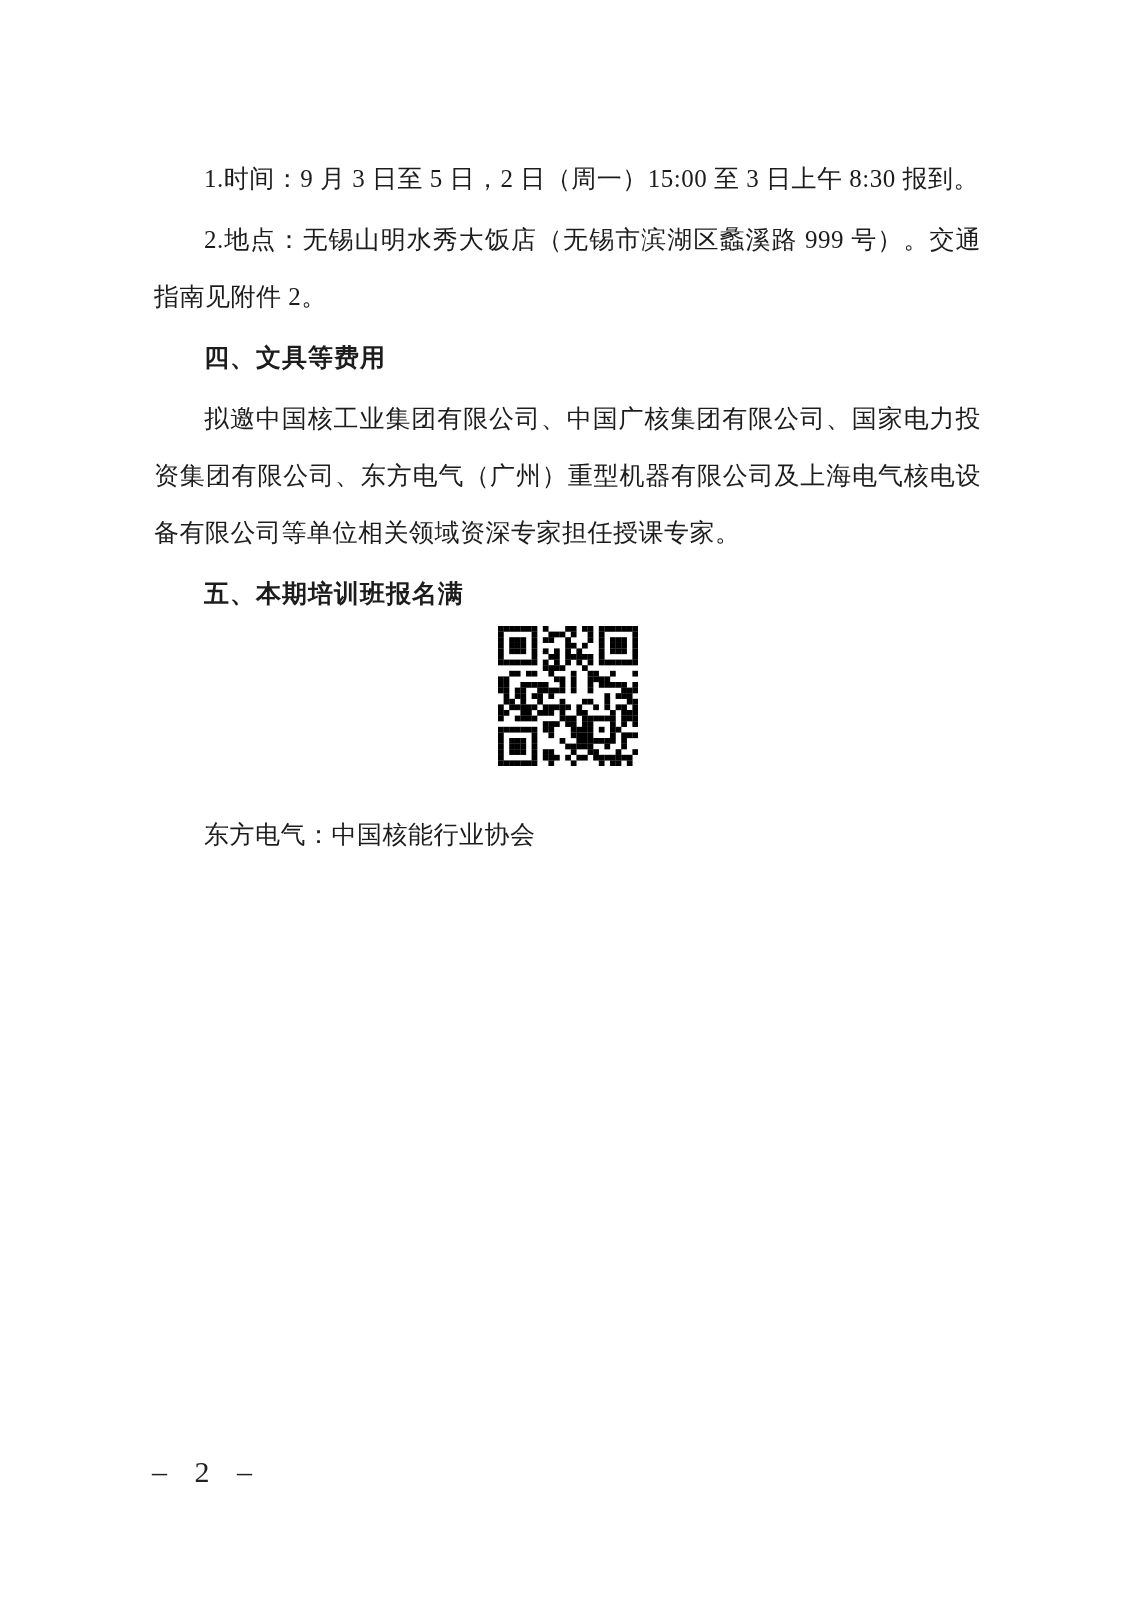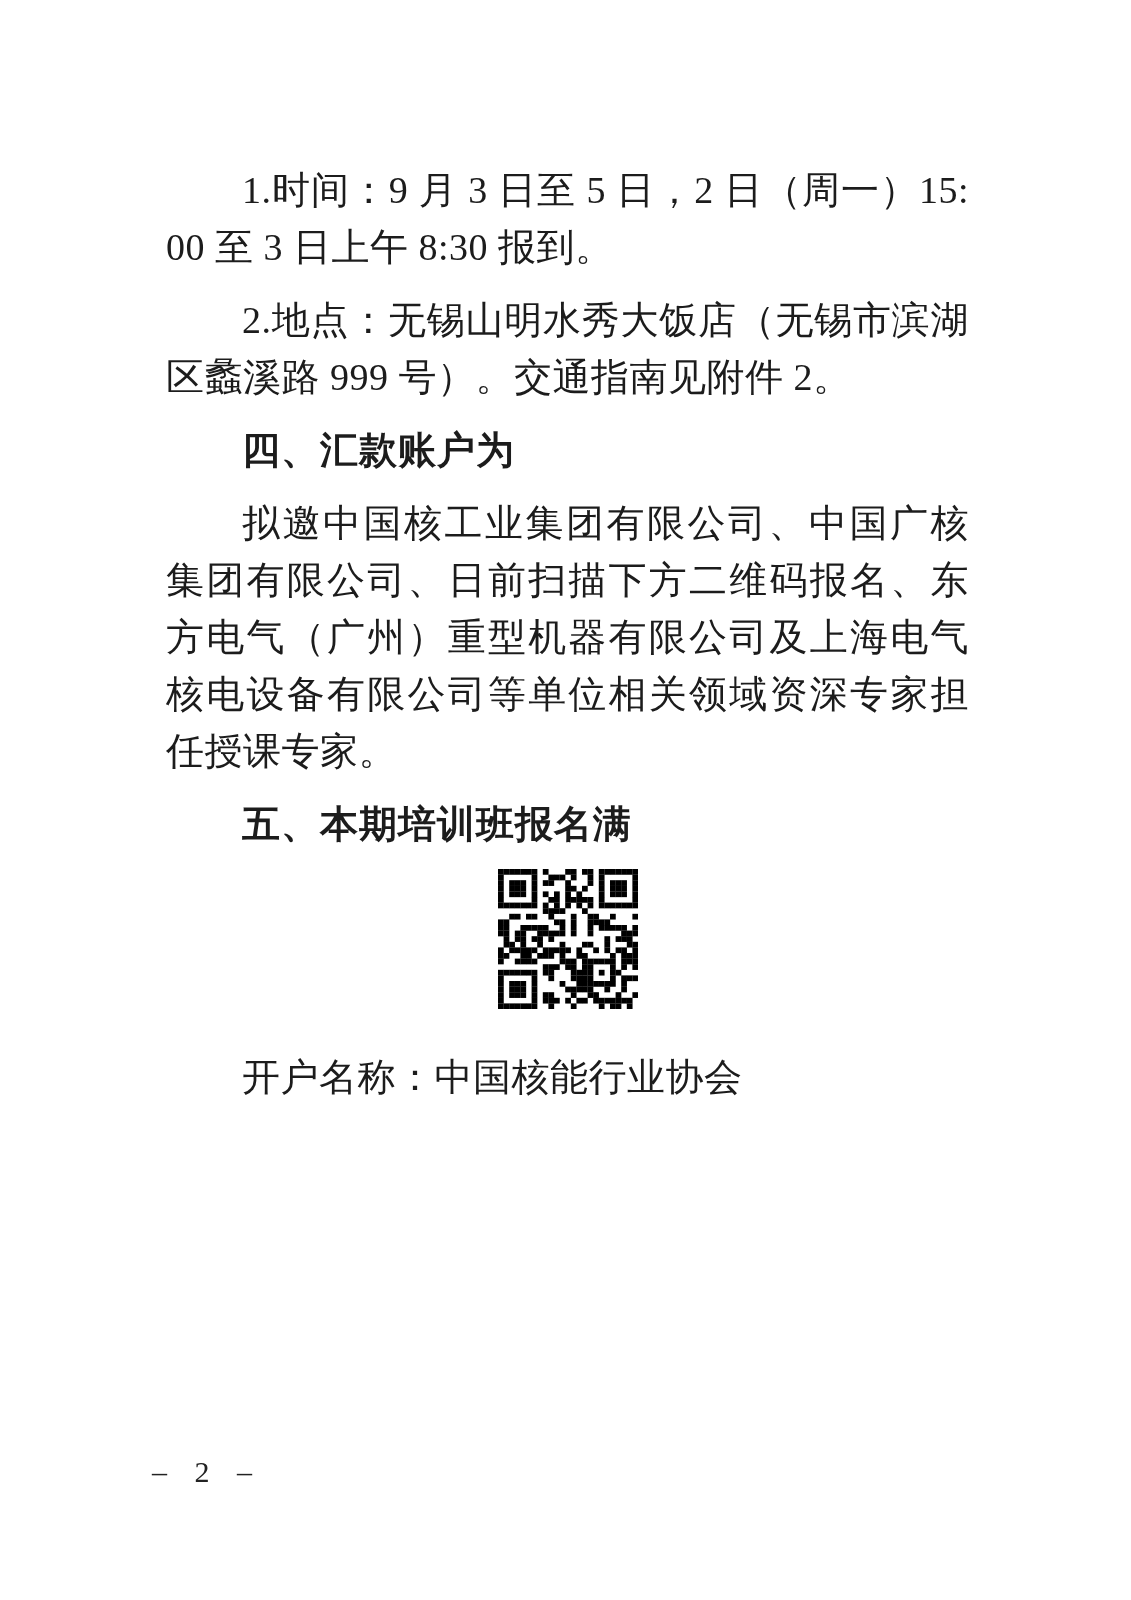--- a/index.html
+++ b/index.html
@@ -16,22 +16,22 @@
     font-family: "Liberation Serif", "DejaVu Serif", serif;
     color: #1c1c1c;
   }
   .doc-content {
     position: absolute;
     left: 150px;
     right: 146px;
     top: 146px;
   }
   .para {
-    margin: 16px;
-    font-size: 38px;
+    margin: 4px;
+    font-size: 25px;
     line-height: 57px;
     text-align: justify;
     text-indent: 2em;
     letter-spacing: 0.5px;
     word-break: break-all;
   }
   .heading {
     font-weight: 700;
     font-family: "Liberation Sans", "DejaVu Sans", sans-serif;
     letter-spacing: 1px;
@@ -56,23 +56,23 @@
 </head>
 <body>
 
 <div class="page">
   <div class="doc-content">
 
     <p class="para">1.时间：9 月 3 日至 5 日，2 日（周一）15:00 至 3 日上午 8:30 报到。</p>
 
     <p class="para">2.地点：无锡山明水秀大饭店（无锡市滨湖区蠡溪路 999 号）。交通指南见附件 2。</p>
 
-    <p class="para heading">四、汇款账户为</p>
-
-    <p class="para">拟邀中国核工业集团有限公司、中国广核集团有限公司、日前扫描下方二维码报名、东方电气（广州）重型机器有限公司及上海电气核电设备有限公司等单位相关领域资深专家担任授课专家。</p>
+    <p class="para heading">四、文具等费用</p>
+
+    <p class="para">拟邀中国核工业集团有限公司、中国广核集团有限公司、国家电力投资集团有限公司、东方电气（广州）重型机器有限公司及上海电气核电设备有限公司等单位相关领域资深专家担任授课专家。</p>
 
     <p class="para heading">五、本期培训班报名满</p>
 
 
     <div class="qr-wrap">
         <svg width="140" height="140" viewBox="0 0 140 140">
           <rect width="140" height="140" fill="#fff"></rect>
           <rect x="0.00" y="0.00" width="5.75" height="5.75" fill="#000"></rect>
           <rect x="5.60" y="0.00" width="5.75" height="5.75" fill="#000"></rect>
           <rect x="11.20" y="0.00" width="5.75" height="5.75" fill="#000"></rect>
@@ -394,18 +394,18 @@
           <rect x="50.40" y="134.40" width="5.75" height="5.75" fill="#000"></rect>
           <rect x="72.80" y="134.40" width="5.75" height="5.75" fill="#000"></rect>
           <rect x="100.80" y="134.40" width="5.75" height="5.75" fill="#000"></rect>
           <rect x="112.00" y="134.40" width="5.75" height="5.75" fill="#000"></rect>
           <rect x="117.60" y="134.40" width="5.75" height="5.75" fill="#000"></rect>
           <rect x="128.80" y="134.40" width="5.75" height="5.75" fill="#000"></rect>
         </svg>
       </div>
 
 
-    <p class="para">开户名称：中国核能行业协会</p>
+    <p class="para">东方电气：中国核能行业协会</p>
 
   </div>
 
   <div class="page-number">– 2 –</div>
 </div>
 
 </body></html>

